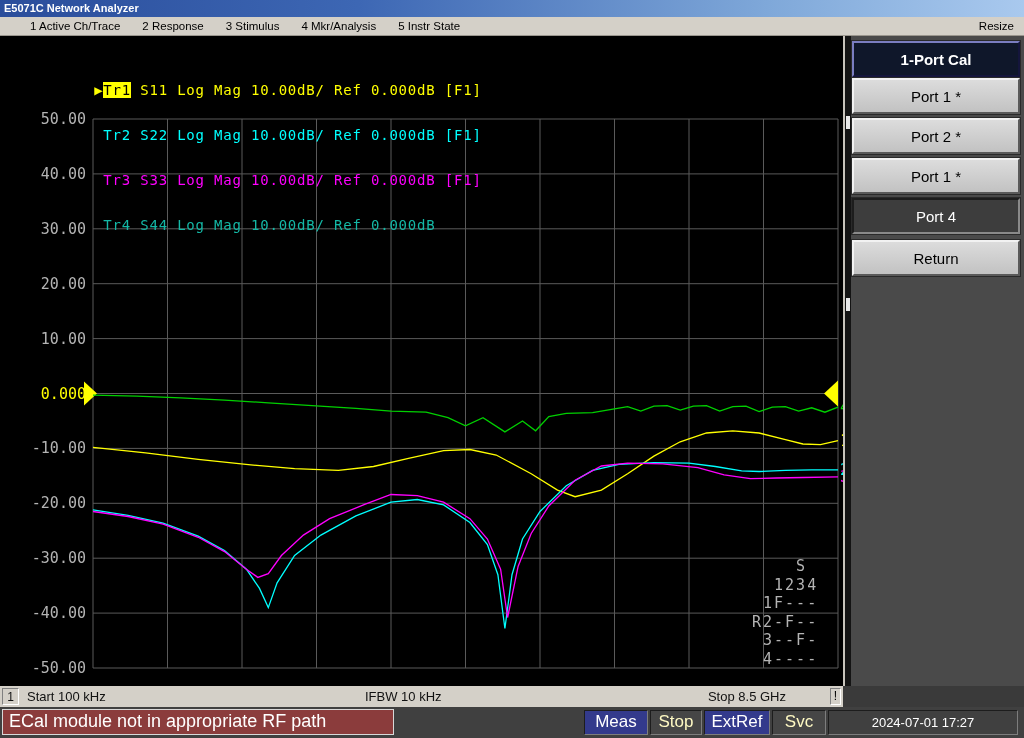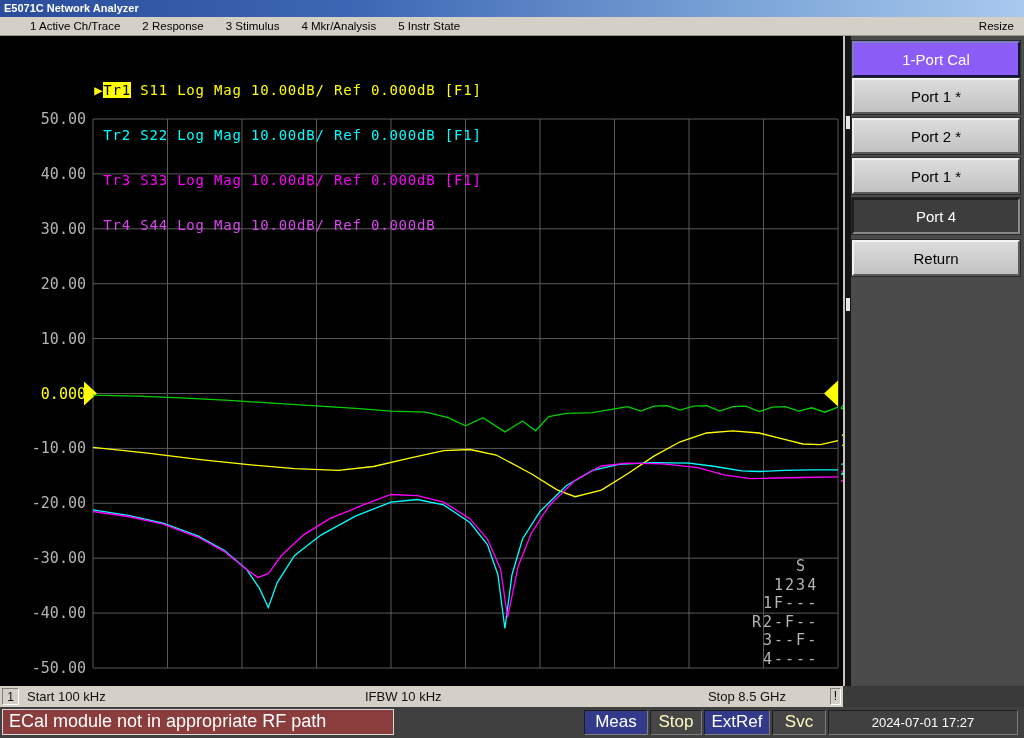--- a/index.html
+++ b/index.html
@@ -43,23 +43,23 @@
   .sidebar .notch { position:absolute; left:1px; width:4px; height:13px; background:#e8e8e8; }
   .sb-btn {
     position:absolute; left:7px; width:168px; height:36px;
     background:linear-gradient(#dcdcdc,#c2c2c2);
     border-top:2px solid #f2f2f2; border-left:2px solid #f2f2f2;
     border-right:2px solid #5a5a5a; border-bottom:2px solid #5a5a5a;
     outline:1px solid #2a2a2a;
     color:#000; font-size:15px; display:flex; align-items:center; justify-content:center;
   }
   .sb-btn.header {
-    background:#8b5cf6; color:#fff;
+    background:#0f172a; color:#fff;
     border-top:2px solid #7a7dc0; border-left:2px solid #7a7dc0;
-    border-right:2px solid #14153c; border-bottom:2px solid #14153c;
+    border-right:2px solid #14153c; border-bottom:2px solid #14153c;font-weight:bold;
   }
   .sb-btn.active {
     background:#3d3d3d; color:#fff;
     border-top:2px solid #1d1d1d; border-left:2px solid #1d1d1d;
     border-right:2px solid #8a8a8a; border-bottom:2px solid #8a8a8a;
   }
 
   
   .statusrow { position:absolute; left:0; top:686px; width:1024px; height:21px; background:#3a3a3a; }
   .statusrow .gray { position:absolute; left:0; top:0; width:843px; height:21px; background:#d4d0c8;
@@ -168,21 +168,21 @@
       <div class="trace-info">
         <div class="trace-line" style="color:#ffff00">
           <span class="arrow">▶</span><span class="tname active">Tr1</span><span> S11 Log Mag 10.00dB/ Ref 0.000dB [F1]</span>
         </div>
         <div class="trace-line" style="color:#00ffff">
           <span class="arrow"> </span><span class="tname">Tr2</span><span> S22 Log Mag 10.00dB/ Ref 0.000dB [F1]</span>
         </div>
         <div class="trace-line" style="color:#ff00ff">
           <span class="arrow"> </span><span class="tname">Tr3</span><span> S33 Log Mag 10.00dB/ Ref 0.000dB [F1]</span>
         </div>
-        <div class="trace-line" style="color:#d946ef">
+        <div class="trace-line" style="color:#14b8a6">
           <span class="arrow"> </span><span class="tname">Tr4</span><span> S44 Log Mag 10.00dB/ Ref 0.000dB</span>
         </div>
       </div>
 
       <pre class="smatrix">    S 
   1234
  1F---
 R2-F--
  3--F-
  4----</pre>

